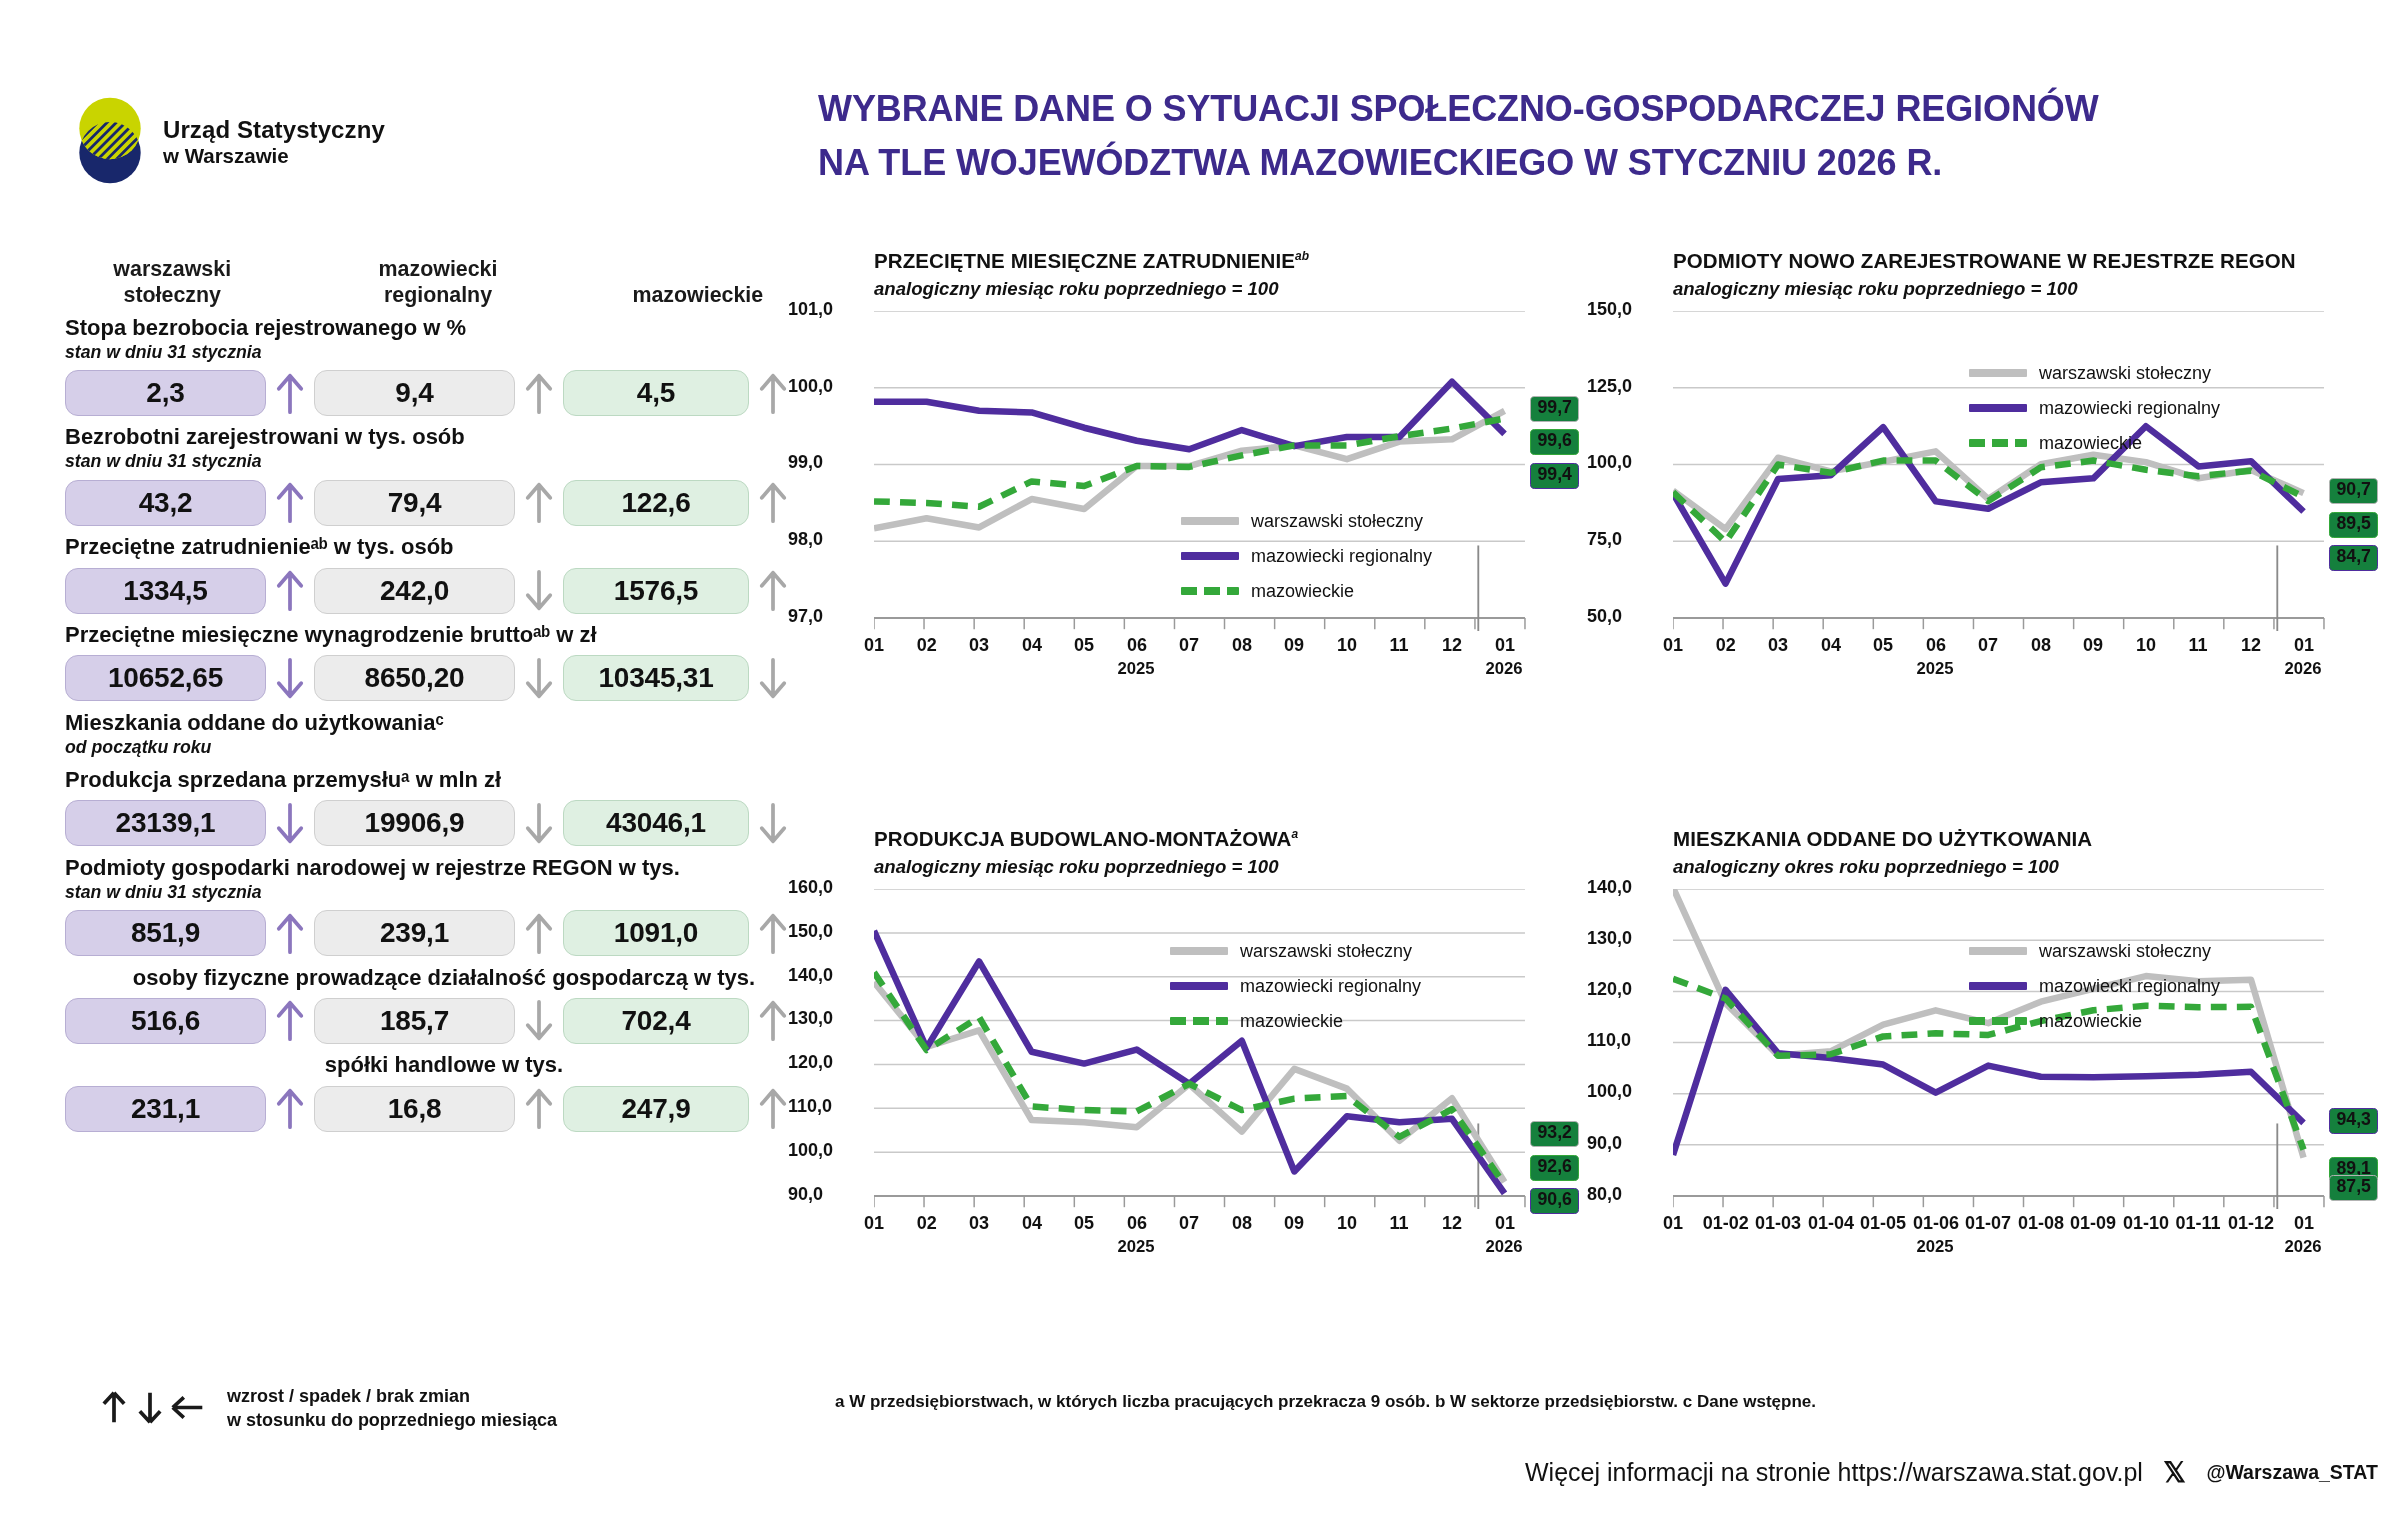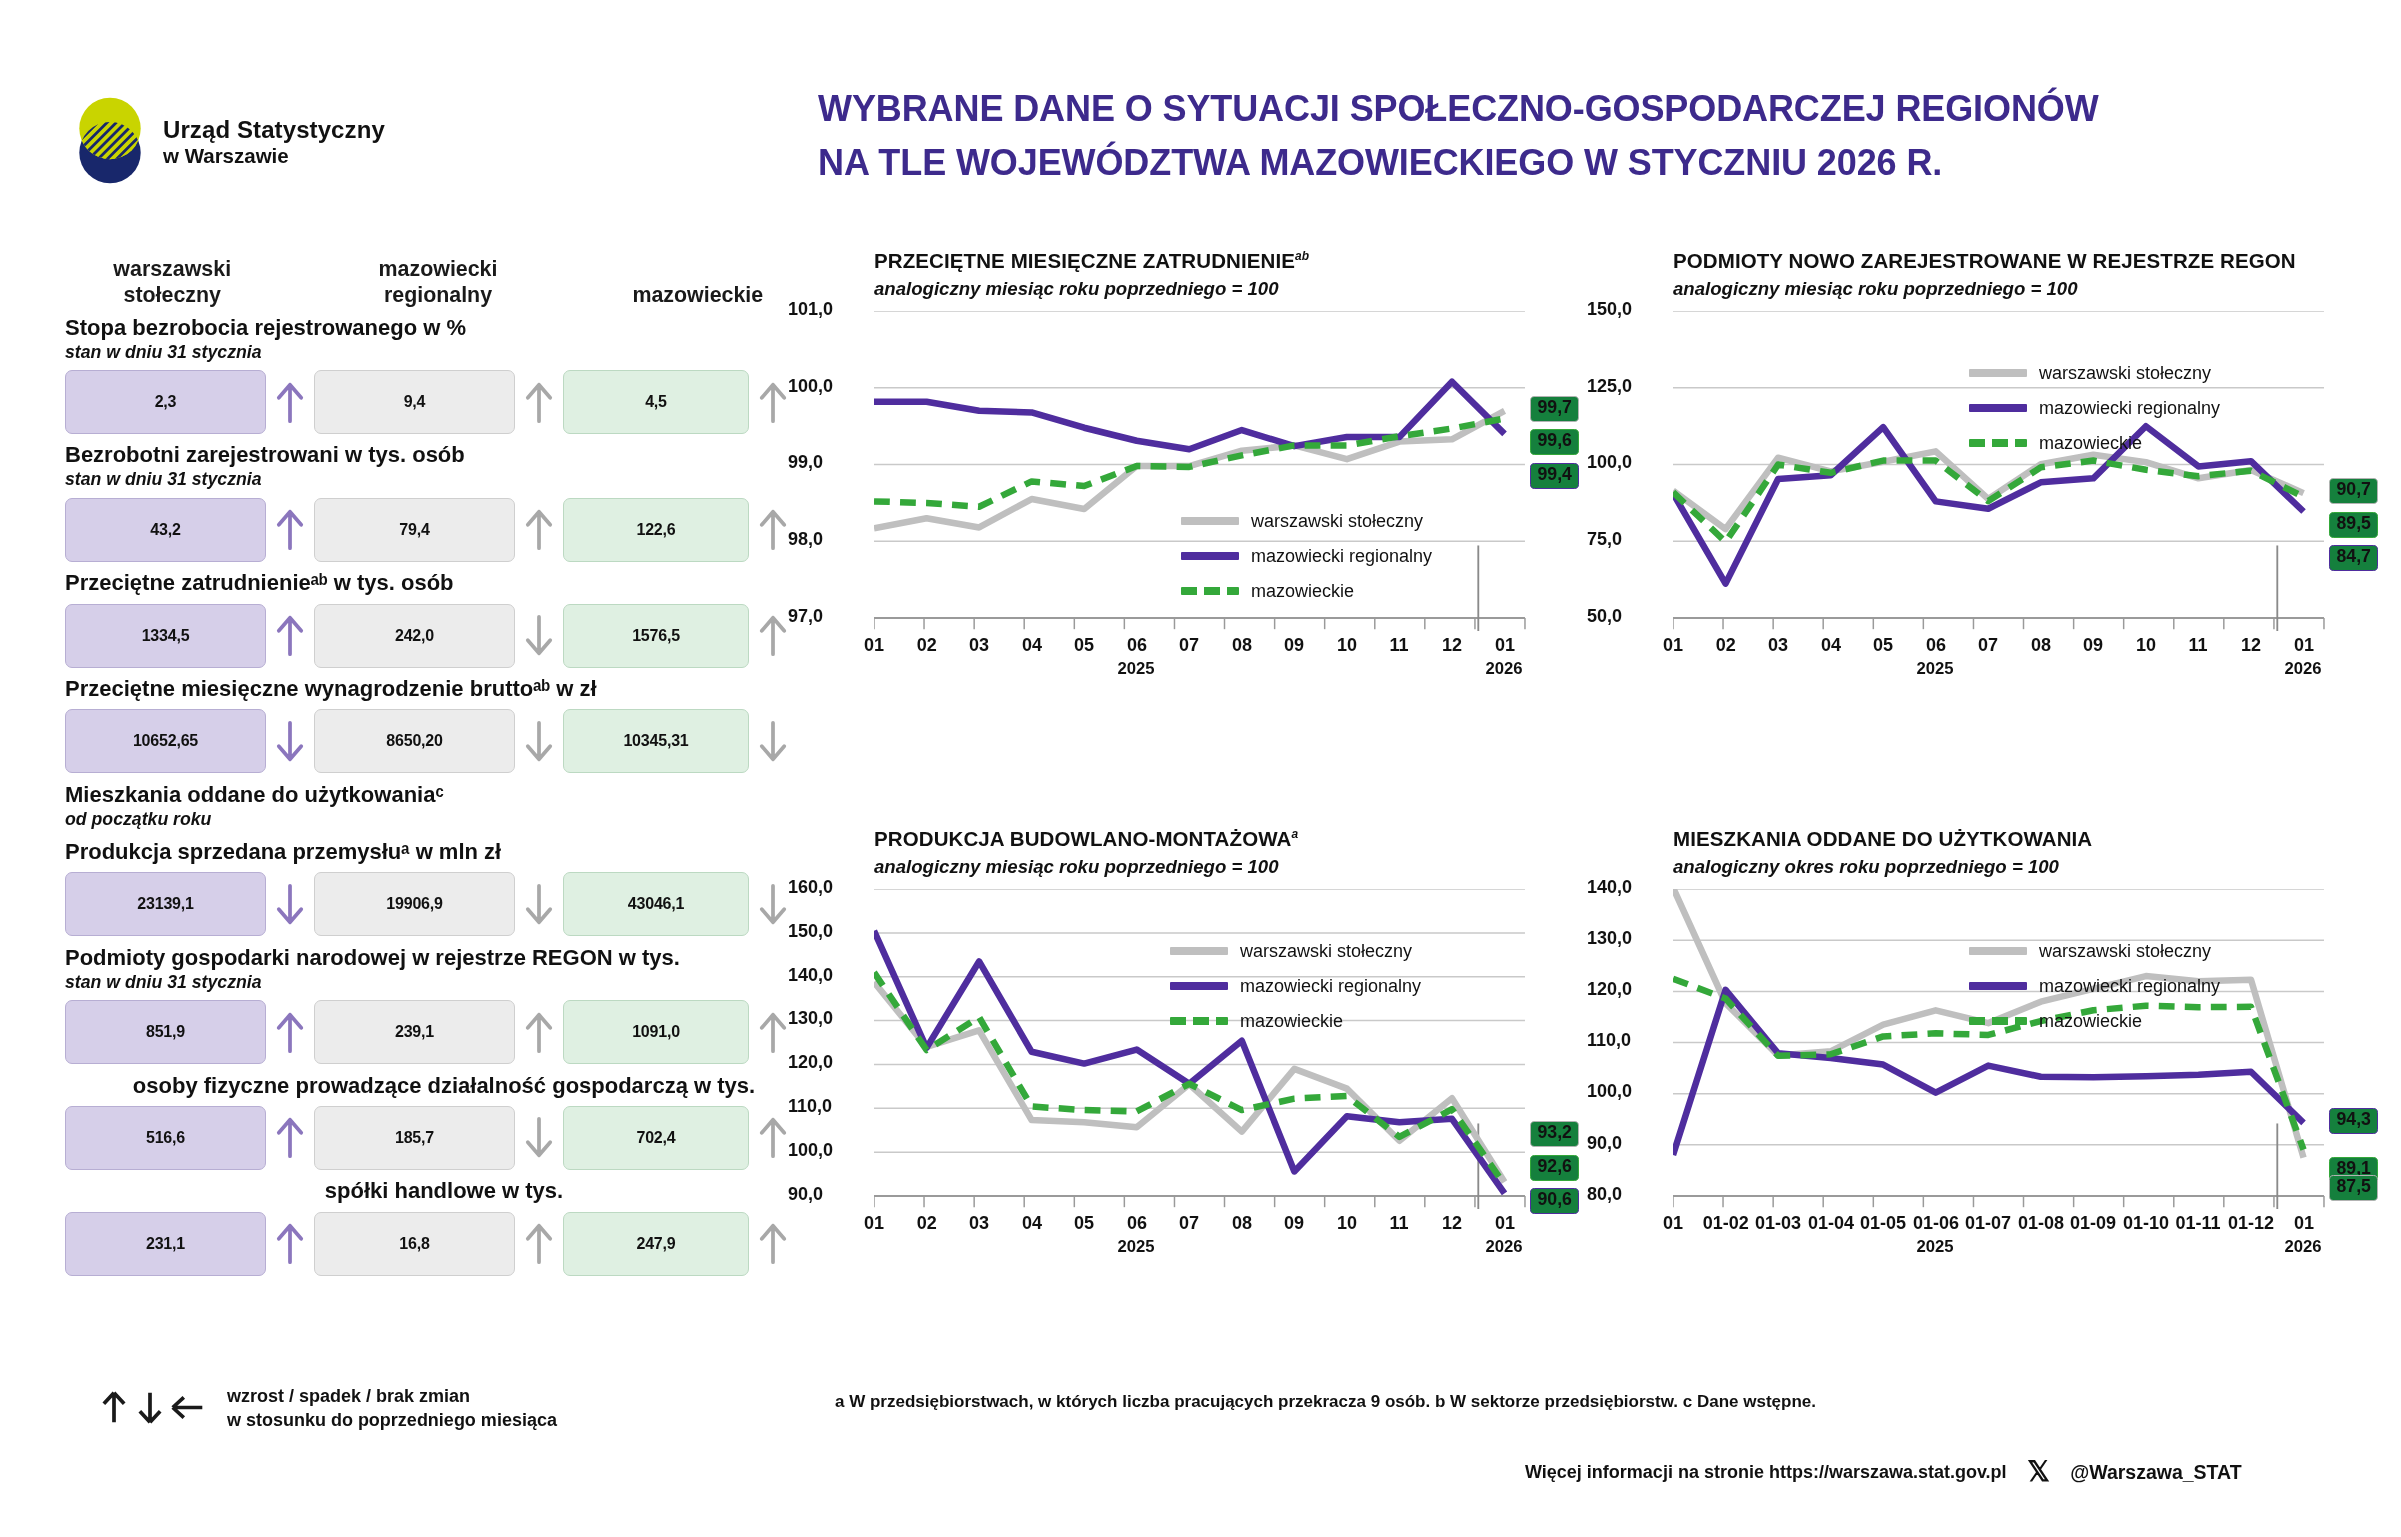--- a/index.html
+++ b/index.html
@@ -35,22 +35,22 @@
   .ch.c-arrow { width: 60px; }
   .ch.c2 { width: 223px; }
   .ch.c3 { width: 219px; padding-bottom: 0; }
 
   .row { margin-bottom: 8.4px; }
   .row-title { font-size: 22px; font-weight: 600; line-height: 1.22; color: #111; }
   .row-title.indent { text-align: center; padding-left: 24px; }
   .row-sub { font-size: 17.7px; font-style: italic; font-weight: bold; color: #111; line-height: 1.3; margin-top: -0.9px; }
   .row-vals { display: flex; align-items: center; margin-top: 6.5px; }
   .pill {
-    height: 64px; border-radius: 7px; display: flex; align-items: center;
-    justify-content: center; font-size: 16px; font-weight: bold; color: #111;
+    height: 46px; border-radius: 13px; display: flex; align-items: center;
+    justify-content: center; font-size: 28px; font-weight: bold; color: #111;
     letter-spacing: -0.2px;
   }
   .pill.p1 { width: 201px; background: #d6cfe9; border: 0.9px solid #b7aed3; }
   .pill.p2 { width: 201px; background: #ececec; border: 0.9px solid #cfcfcf; }
   .pill.p3 { width: 186px; background: #dff0e2; border: 0.9px solid #bcd9c2; }
   .arr { width: 48px; text-align: center; font-size: 32px; line-height: 1; }
   .arr svg { display: block; margin: 0 auto; }
 
   .legend-arrows { position: absolute; left: 98px; top: 1385px; display: flex; align-items: flex-start; gap: 20.5px; }
   .legend-arrows .glyphs { display: flex; gap: 3.7px; padding-top: 3.7px; }
@@ -79,21 +79,21 @@
   .vallab.violet { border: 1.9px solid #4f2d9e; }
   .vallab.green { border: 1.9px solid #34a83a; }
 
   .xlab { position: absolute; font-size: 18px; font-weight: bold; color: #111; text-align: center; }
   .ylab { position: absolute; font-size: 18px; font-weight: bold; color: #111; text-align: left; }
   .yearlab { position: absolute; font-size: 16.7px; font-weight: bold; color: #111; text-align: center; }
 
   
   .footnotes { position: absolute; left: 835px; top: 1392px; font-size: 17px; font-weight: 600; color: #111; }
   .footer-bar { position: absolute; left: 1525px; top: 1458px; display: flex; align-items: center; gap: 20.5px; }
-  .footer-bar .more { font-size: 18px; font-weight: 700; color: #111; }
+  .footer-bar .more { font-size: 25px; font-weight: 400; color: #111; }
   .footer-bar .xh { font-size: 28px; font-weight: bold; color: #111; line-height: 1; }
   .footer-bar .handle { font-size: 19.5px; font-weight: 600; color: #111; }
 </style>
 </head>
 <body>
 
 <div class="page">
 
   <div class="logo">
     <div class="logo-mark">

